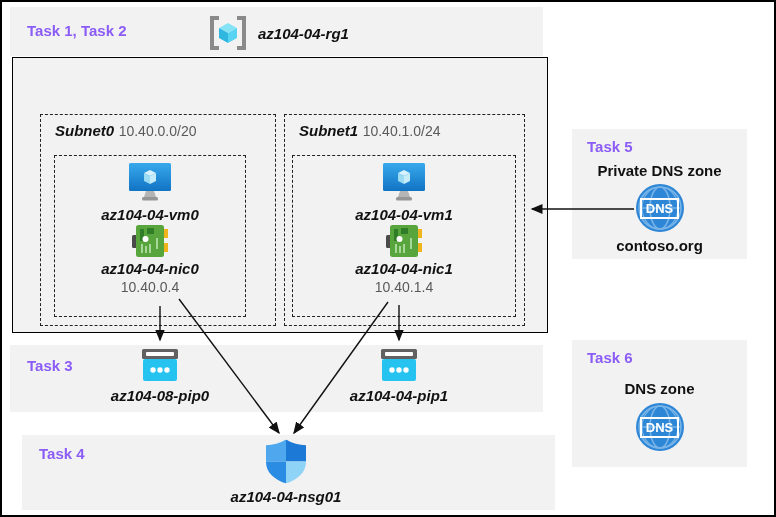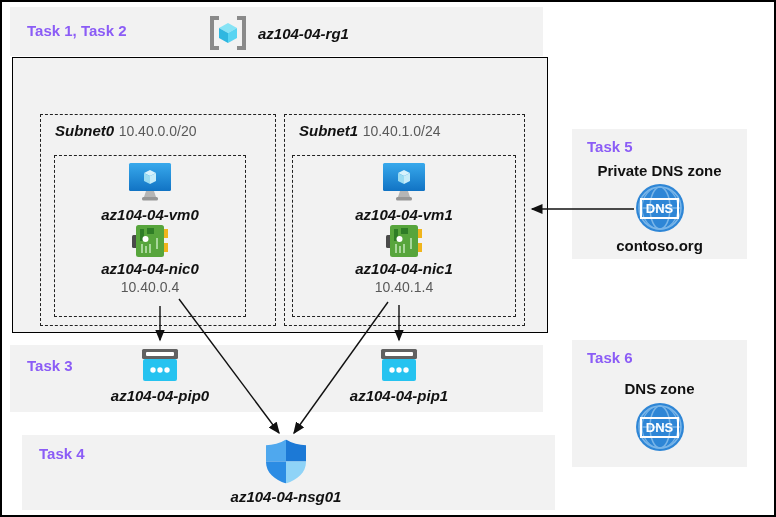--- a/index.html
+++ b/index.html
@@ -128,21 +128,21 @@
   </div>
   <div class="icon-group" style="left:93px;top:347px;width:130px;">
     <svg width="38" height="34" viewBox="0 0 38 34">
       <rect x="1" y="0" width="36" height="10" rx="1.5" fill="#616161"></rect>
       <rect x="5" y="3" width="28" height="4" rx="1" fill="#fff"></rect>
       <rect x="2" y="10" width="34" height="22" rx="2" fill="#26c3f0"></rect>
       <circle cx="12" cy="21" r="2.7" fill="#fff"></circle>
       <circle cx="19" cy="21" r="2.7" fill="#fff"></circle>
       <circle cx="26" cy="21" r="2.7" fill="#fff"></circle>
     </svg>
-    <span class="bold-label" style="margin-top:4px;">az104-04-pip0</span>
+    <span class="bold-label" style="margin-top:4px;">az104-08-pip0</span>
   </div>
   <div class="icon-group" style="left:332px;top:347px;width:130px;">
     <svg width="38" height="34" viewBox="0 0 38 34">
       <rect x="1" y="0" width="36" height="10" rx="1.5" fill="#616161"></rect>
       <rect x="5" y="3" width="28" height="4" rx="1" fill="#fff"></rect>
       <rect x="2" y="10" width="34" height="22" rx="2" fill="#26c3f0"></rect>
       <circle cx="12" cy="21" r="2.7" fill="#fff"></circle>
       <circle cx="19" cy="21" r="2.7" fill="#fff"></circle>
       <circle cx="26" cy="21" r="2.7" fill="#fff"></circle>
     </svg>

